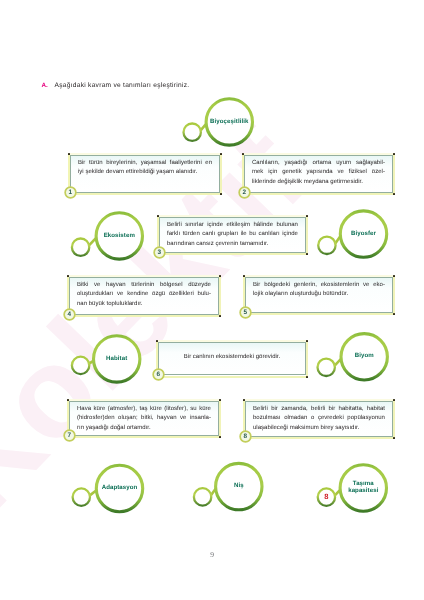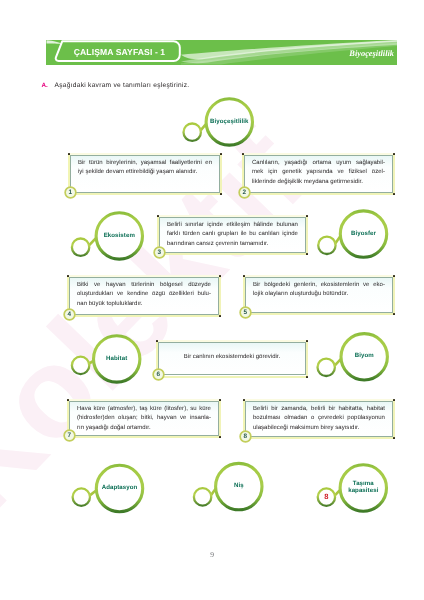--- a/index.html
+++ b/index.html
@@ -59,39 +59,20 @@
 <body>
 
 <div class="page">
 
   <div class="wm">
     <svg width="424" height="600" viewBox="0 0 424 600">
       <text x="-12" y="520" transform="rotate(-46 -12 520)" font-family="Liberation Sans, sans-serif" font-size="128" font-weight="bold" fill="#fbf0f6">Kolektif</text>
     </svg>
   </div>
 
-  <div class="header">
-    <svg width="351" height="25" viewBox="0 0 351 25">
-      <rect x="0" y="0" width="351" height="25" fill="#6cbf4a"></rect>
-
-      <path d="M16.2,1.3 L127.6,1.3 C131.0,1.3 133.8,4.1 133.8,7.5 L133.8,14.8
-               C133.8,18.2 131.0,21.0 127.6,21.0 L12.6,21.0 C10.4,21.0 9.2,19.4 9.9,17.4 Z" fill="none" stroke="#ffffff" stroke-width="2.0" stroke-linejoin="round"></path>
-
-      <path d="M0.5,0.2 C8,0.6 13,2.2 16.5,4.2 C13.5,4.0 6,3.3 0.5,3.6 Z" fill="#ffffff" opacity="0.8"></path>
-
-      <path d="M135,21.5 C175,14.0 255,5.5 351,0.3 L351,4.8 C265,9.8 195,17.0 162,22.5
-               C154,23.6 143,23.4 135,21.5 Z" fill="#ffffff" opacity="0.40"></path>
-      <path d="M135,14.7 C175,11.3 255,5.0 351,0.0 L351,1.8 C265,6.8 190,13.8 160,18.8
-               C150,20.4 140,18.6 135,14.7 Z" fill="#ffffff" opacity="0.62"></path>
-      <path d="M135,23.6 C190,16.6 280,8.4 351,3.0 L351,6.0 C285,11.2 215,19.0 175,24.4
-               L135,24.4 Z" fill="#ffffff" opacity="0.17"></path>
-    </svg>
-    <div class="hdr-title">ÇALIŞMA SAYFASI - 1</div>
-    <div class="hdr-right">Biyoçeşitlilik</div>
-  </div>
 
   <div class="instr">
     <span class="ltr">A.</span><span class="txt">Aşağıdaki kavram ve tanımları eşleştiriniz.</span>
   </div>
 
   <div id="content">
       <div class="tbox" style="left:68px;top:153px;width:154px;height:42px;">
     <div class="outer"></div>
     <div class="inner"></div>
     <div class="body" style="">

